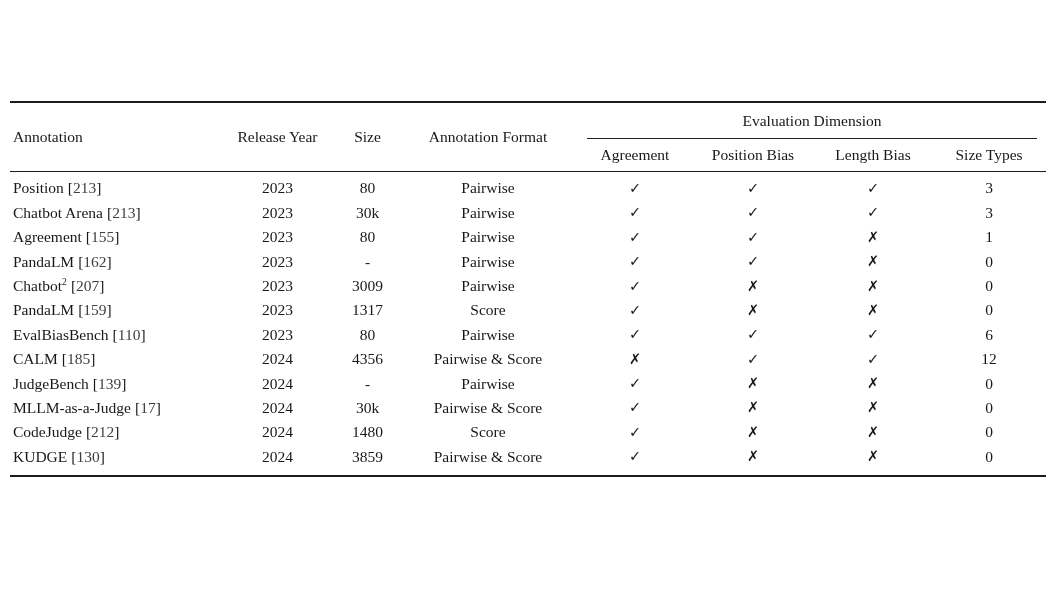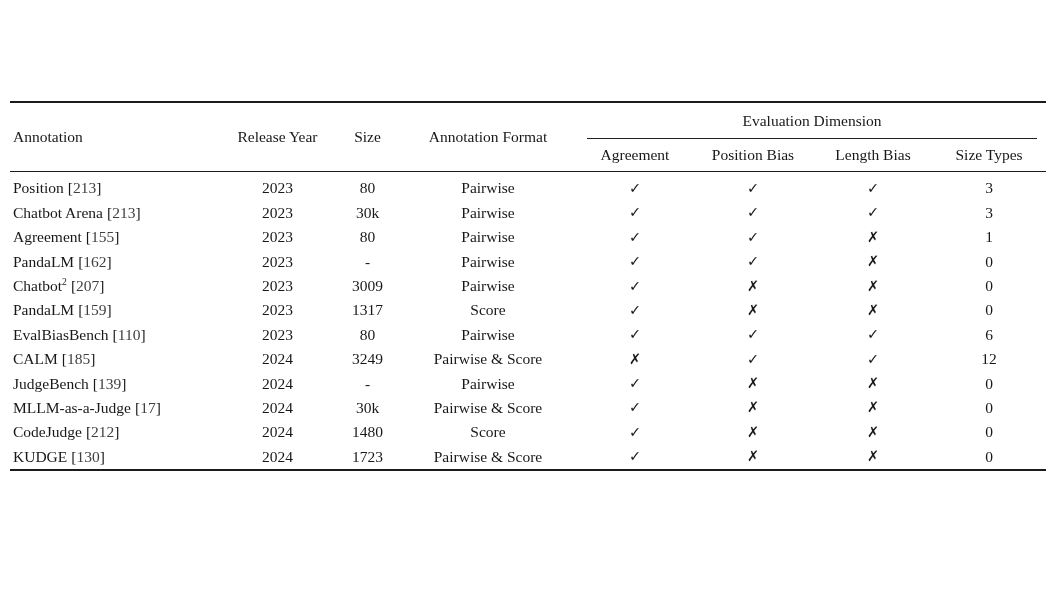--- a/index.html
+++ b/index.html
@@ -49,21 +49,21 @@
 
   th.evaldim { position: relative; }
   .evaldim-rule {
     position: absolute;
     left: 9px; right: 9px; bottom: 0;
     border-bottom: 1.2px solid #222222;
   }
 
   tbody td { height: 24.4px; }
   tbody tr:first-child td { padding-top: 4px; }
-  tbody tr:last-child td  { padding-bottom: 0; }
+  tbody tr:last-child td  { padding-bottom: 6px; }
 
   .cg { margin-left: 4px; }
   .cite { color: #404040; text-decoration: none; cursor: pointer; }
   sup.bm-sup { font-size: 0.62em; vertical-align: super; line-height: 0; }
   td.mark {
     font-family: "DejaVu Sans", sans-serif;
     font-weight: 700;
     font-size: 14.5px;
   }
 </style>
@@ -172,21 +172,21 @@
         <td>Pairwise</td>
         <td class="mark">✓</td>
         <td class="mark">✓</td>
         <td class="mark">✓</td>
         <td>6</td>
       </tr>
 
       <tr>
         <td class="l"><span>CALM</span><span class="cg"><span>[</span><span class="cite">185</span><span>]</span></span></td>
         <td>2024</td>
-        <td>3249</td>
+        <td>4356</td>
         <td>Pairwise &amp; Score</td>
         <td class="mark">✗</td>
         <td class="mark">✓</td>
         <td class="mark">✓</td>
         <td>12</td>
       </tr>
 
       <tr>
         <td class="l"><span>JudgeBench</span><span class="cg"><span>[</span><span class="cite">139</span><span>]</span></span></td>
         <td>2024</td>
@@ -216,21 +216,21 @@
         <td>Score</td>
         <td class="mark">✓</td>
         <td class="mark">✗</td>
         <td class="mark">✗</td>
         <td>0</td>
       </tr>
 
       <tr>
         <td class="l"><span>KUDGE</span><span class="cg"><span>[</span><span class="cite">130</span><span>]</span></span></td>
         <td>2024</td>
-        <td>1723</td>
+        <td>3859</td>
         <td>Pairwise &amp; Score</td>
         <td class="mark">✓</td>
         <td class="mark">✗</td>
         <td class="mark">✗</td>
         <td>0</td>
       </tr>
 
     </tbody>
   </table>
 </div>

